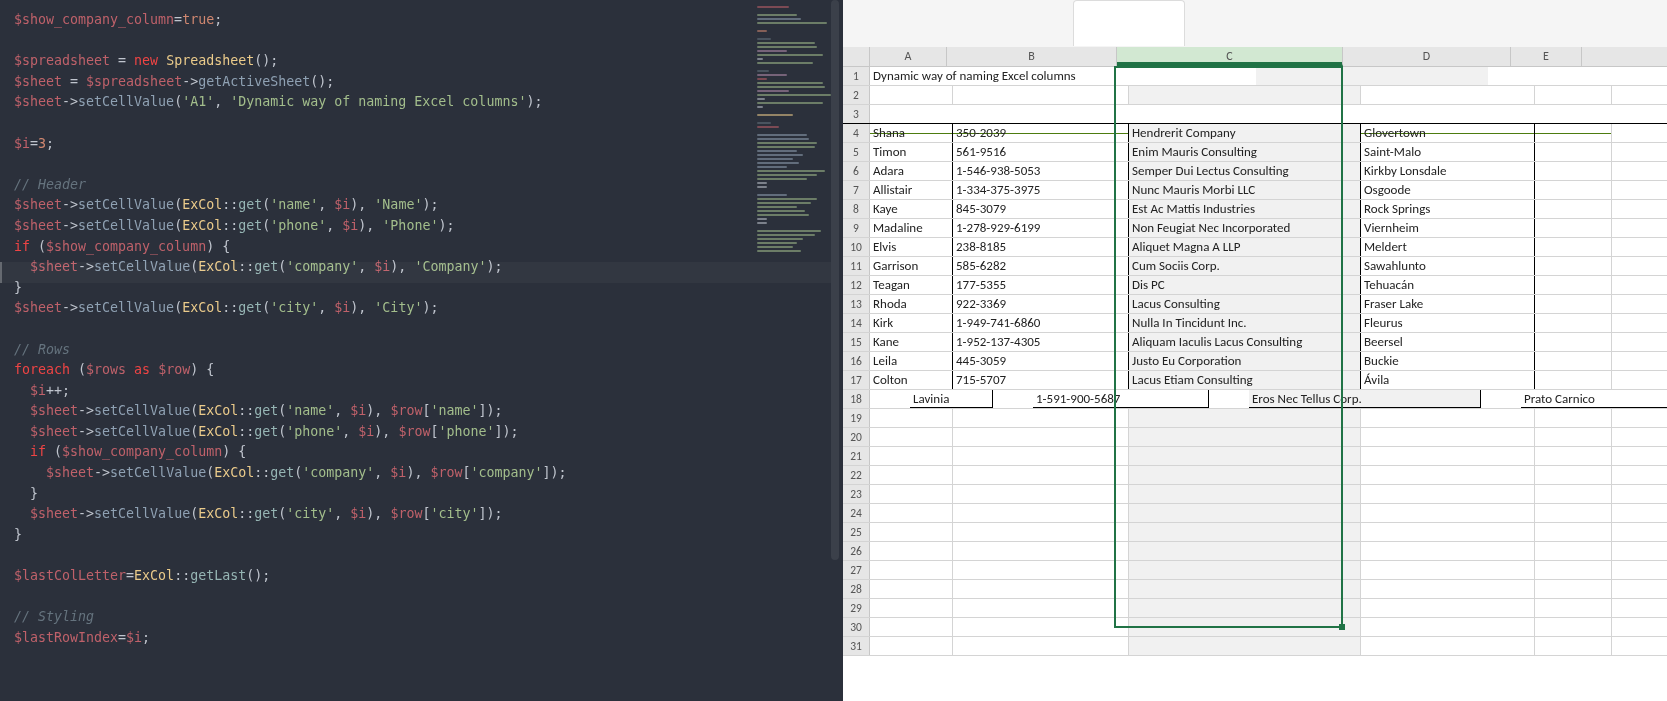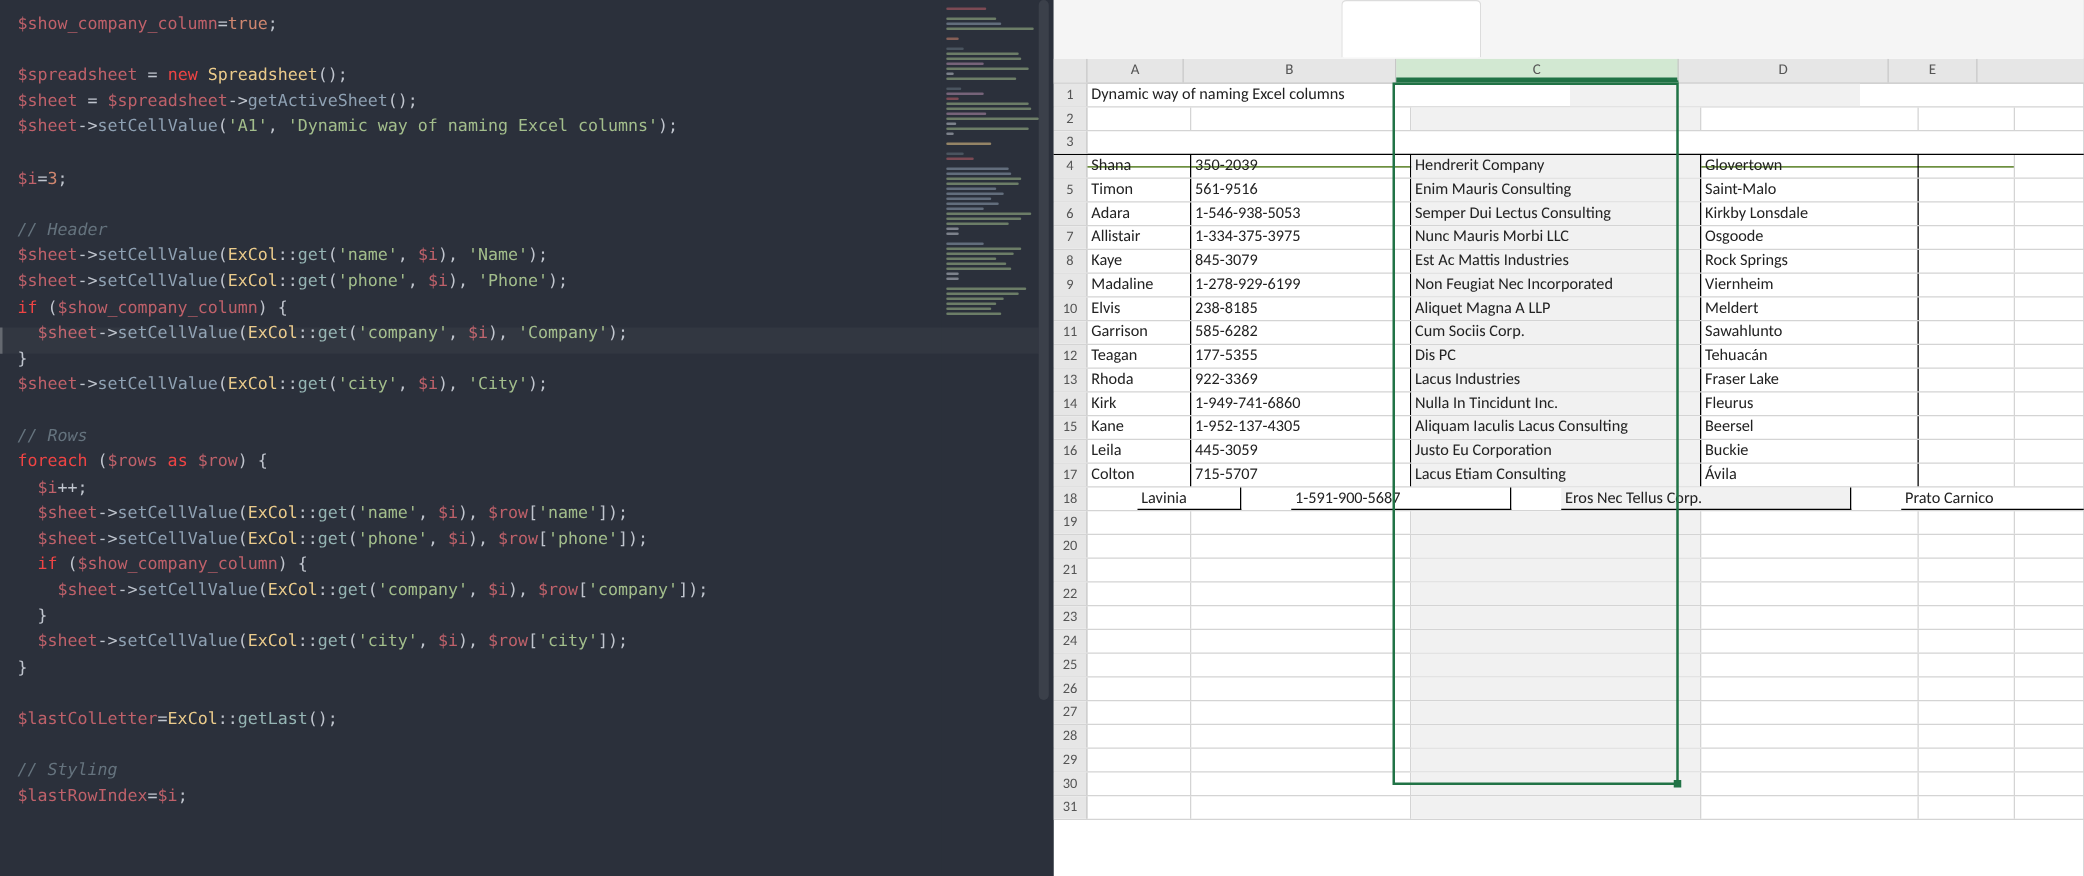--- a/index.html
+++ b/index.html
@@ -263,21 +263,21 @@
         <div class="cell databox">Teagan</div>
         <div class="cell b databox">177-5355</div>
         <div class="cell c databox">Dis PC</div>
         <div class="cell d databox">Tehuacán</div>
         <div class="cell e"></div>
       </div>
       <div class="row">
         <div class="rh">13</div>
         <div class="cell databox">Rhoda</div>
         <div class="cell b databox">922-3369</div>
-        <div class="cell c databox">Lacus Industries</div>
+        <div class="cell c databox">Lacus Consulting</div>
         <div class="cell d databox">Fraser Lake</div>
         <div class="cell e"></div>
       </div>
       <div class="row">
         <div class="rh">14</div>
         <div class="cell databox">Kirk</div>
         <div class="cell b databox">1-949-741-6860</div>
         <div class="cell c databox">Nulla In Tincidunt Inc.</div>
         <div class="cell d databox">Fleurus</div>
         <div class="cell e"></div>

